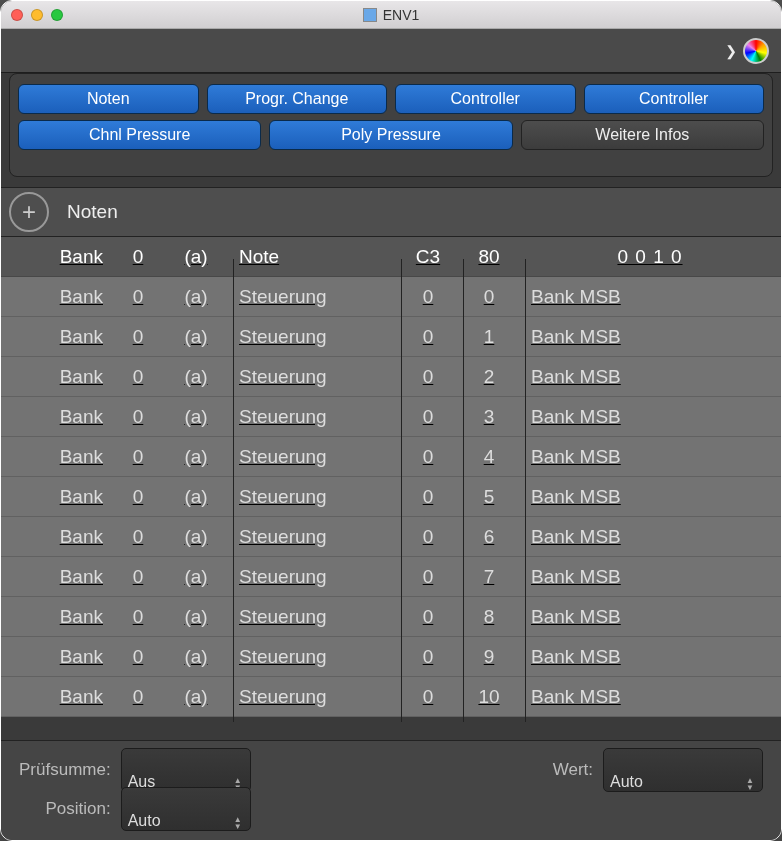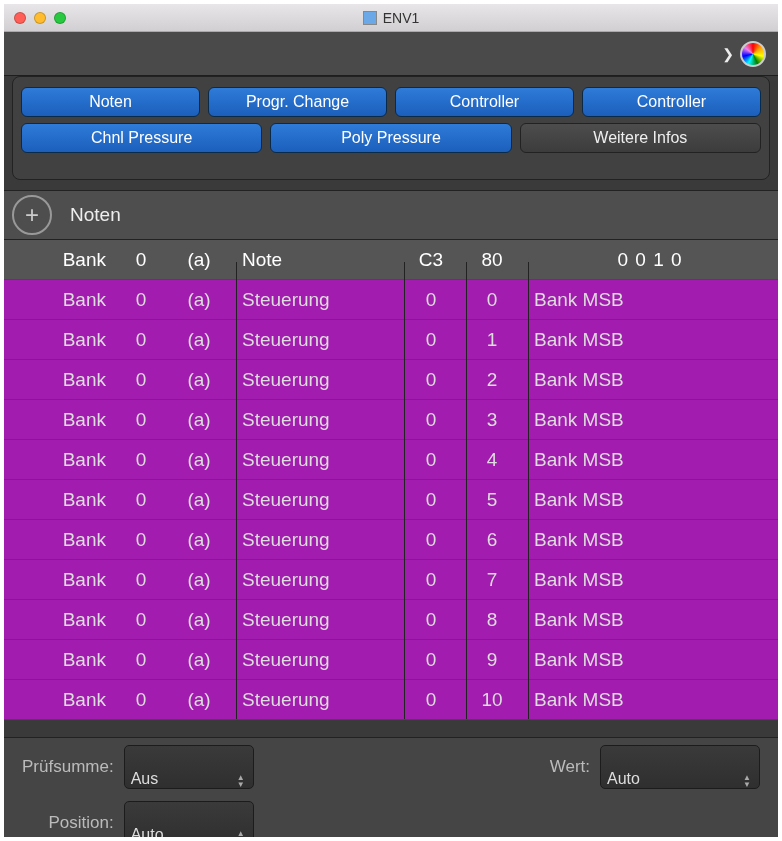--- a/index.html
+++ b/index.html
@@ -1,21 +1,21 @@
 <!DOCTYPE html>
 <html><head>
 <meta charset="utf-8">
 <style>
   * { box-sizing: border-box; margin: 0; padding: 0; }
   body { font-family: -apple-system, "Helvetica Neue", Arial, sans-serif; background: #555; }
   .window {
     width: 782px; height: 841px;
     background: #3a3a3a;
-    border: 4px solid #ffffff;
-    border-radius: 0;
+    border: 1px solid #ffffff;
+    border-radius: 12px;
     overflow: hidden;
     box-shadow: 0 10px 40px rgba(0,0,0,.5);
     position: relative;
   }
   .titlebar {
     height: 28px;
     background: linear-gradient(#e8e6e8, #d1cfd1);
     display: flex;
     align-items: center;
     padding: 0 10px;
@@ -72,21 +72,21 @@
     padding-left:8px;
   }
   .add-btn {
     width:40px;height:40px;border-radius:50%;
     border:2px solid #999;
     display:flex;align-items:center;justify-content:center;
     font-size:24px;color:#ccc;cursor:pointer;
     background:transparent;
   }
   .section-label{ color:#eee; font-size:19px;}
-  .table { background:#a21caf; }
+  .table { background:#737373;text-decoration:underline; }
   .row {
     height:40px;
     display:grid;
     grid-template-columns: 110px 54px 62px 170px 62px 60px 1fr;
     align-items:center;
     font-size:19px;
     color:#ddd;
     border-bottom:1px solid rgba(0,0,0,.15);
   }
   .row.selected { background:#555; color:#fff;}
@@ -102,21 +102,21 @@
   .vA{left:232px;} .vB{left:400px;} .vC{left:462px;} .vD{left:524px;}
   .footer {
     position:absolute; left:0; right:0; bottom:0;
     height:100px;
     background:#454545;
     border-top:1px solid #222;
     padding:12px 18px;
     display:grid;
     grid-template-columns: auto 130px 1fr auto 160px;
     grid-template-rows: 34px 34px;
-    gap:22px 10px;
+    gap:5px 10px;
     align-items:center;
     color:#bbb;
     font-size:17px;
   }
   .lbl{ text-align:right;}
   .select {
     height:44px;
     background: linear-gradient(#3a3a3a,#2f2f2f);
     border:1px solid #1c1c1c;
     border-radius:5px;

